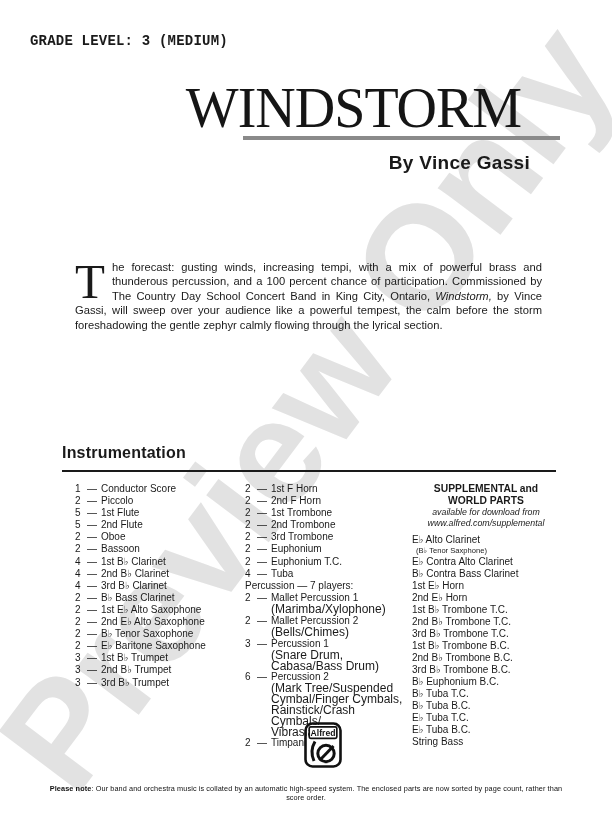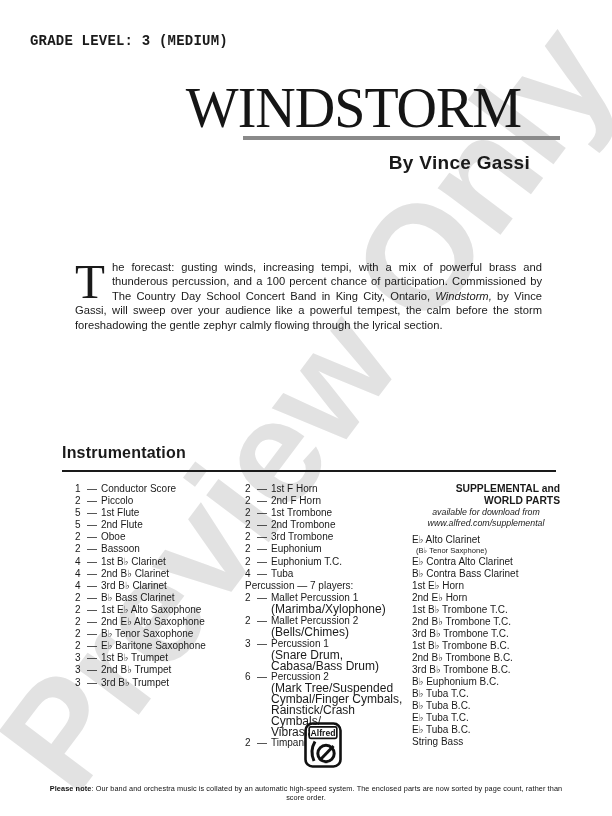--- a/index.html
+++ b/index.html
@@ -29,21 +29,21 @@
   .col{position:absolute;top:483px;font-size:10px;line-height:12.1px;font-weight:500;}
   .col1{left:75px;width:165px;}
   .col2{left:245px;width:160px;}
   .col3{left:412px;width:148px;}
   .irow{display:flex;}
   .qty{width:8px;flex:none;}
   .sep{flex:none;margin:0 4px;}
   .subline{margin-left:26px;font-size:12px;line-height:10.8px;}
   .perc-header{}
   
-  .supp-title{text-align:right;font-weight:bold;font-size:10.3px;line-height:12px;}
+  .supp-title{text-align:center;font-weight:bold;font-size:10.3px;line-height:12px;}
   .supp-sub{text-align:center;font-style:italic;font-size:8.8px;line-height:10.6px;}
   .supp-items{margin-top:6px;}
   .supp-item{line-height:12px;}
   .supp-note{font-size:7.6px;line-height:9.5px;margin-left:4px;}
   
   .logo{position:absolute;left:283px;top:722px;width:38px;height:46px;margin-left:21px;}
   .footer{position:absolute;left:40px;right:40px;top:784px;text-align:center;font-size:7.3px;
     letter-spacing:.1px;color:#111;}
   .footer b{font-weight:bold;}
 </style>

